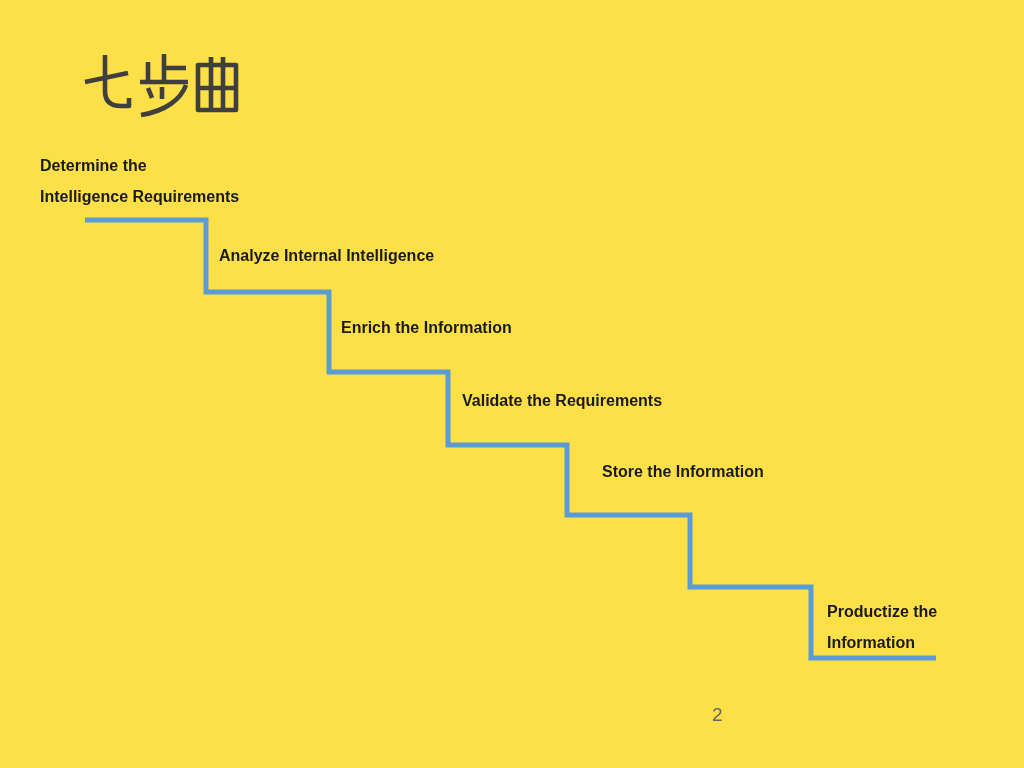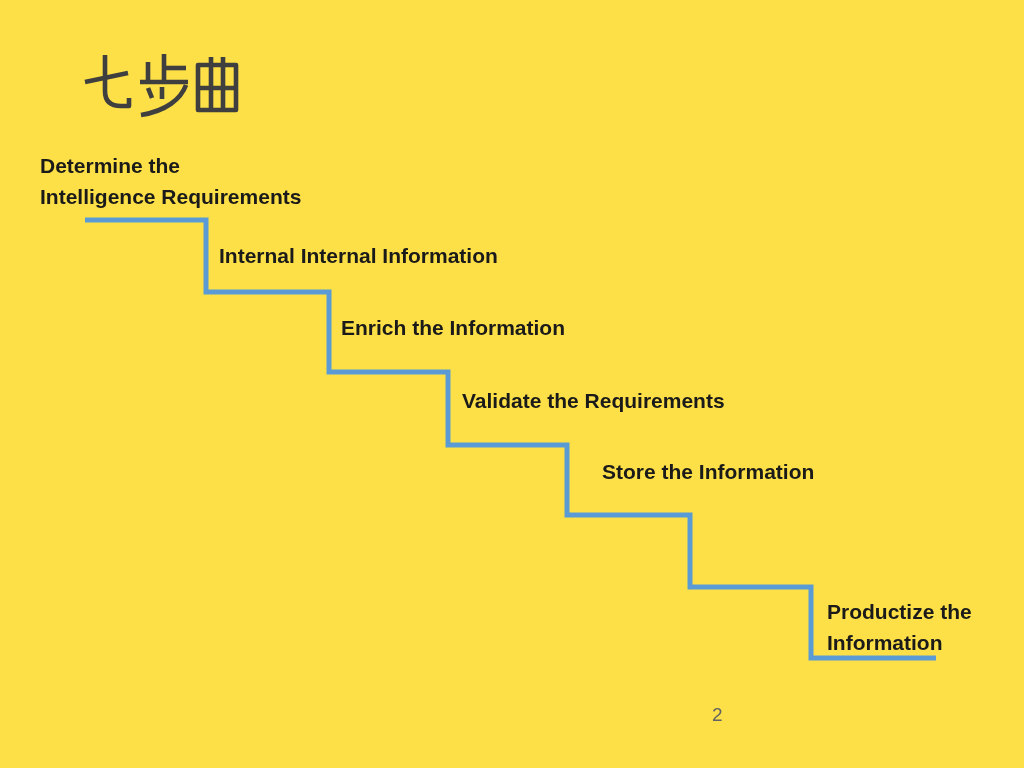--- a/index.html
+++ b/index.html
@@ -26,21 +26,21 @@
     letter-spacing: 4px;
     color: transparent;
     white-space: nowrap;
     user-select: text;
   }
   .title-glyphs { position: absolute; left: 0; top: 0; }
   .staircase-svg { position: absolute; left: 0; top: 0; }
   .step-label {
     position: absolute;
     font-weight: bold;
-    font-size: 21px;
+    font-size: 16px;
     line-height: 31px;
     color: #1a1a1a;
     white-space: pre-line;
   }
   .page-number {
     position: absolute;
     left: 712px;
     top: 704px;
     font-size: 19px;
     color: #636363;
@@ -74,21 +74,21 @@
     </svg>
     <span class="title-text-overlay">七步曲</span>
   </div>
 
   <svg class="staircase-svg" width="1024" height="768" viewBox="0 0 1024 768" aria-hidden="true">
     <polyline points="85,220 206,220 206,292 329,292 329,372 448,372 448,445 567,445 567,515 690,515 690,587 811,587 811,658 936,658" fill="none" stroke="#5b9bd5" stroke-width="5" stroke-linecap="butt" stroke-linejoin="miter"></polyline>
   </svg>
 
   <div class="step-label" style="left:40px;  top:150px;">Determine the
 Intelligence Requirements</div>
-  <div class="step-label" style="left:219px; top:240px;">Internal Internal Information</div>
+  <div class="step-label" style="left:219px; top:240px;">Analyze Internal Intelligence</div>
   <div class="step-label" style="left:341px; top:312px;">Enrich the Information</div>
   <div class="step-label" style="left:462px; top:385px;">Validate the Requirements</div>
   <div class="step-label" style="left:602px; top:456px;">Store the Information</div>
   <div class="step-label" style="left:827px; top:596px;">Productize the
 Information</div>
 
   <div class="page-number">2</div>
 
 </div>
 

